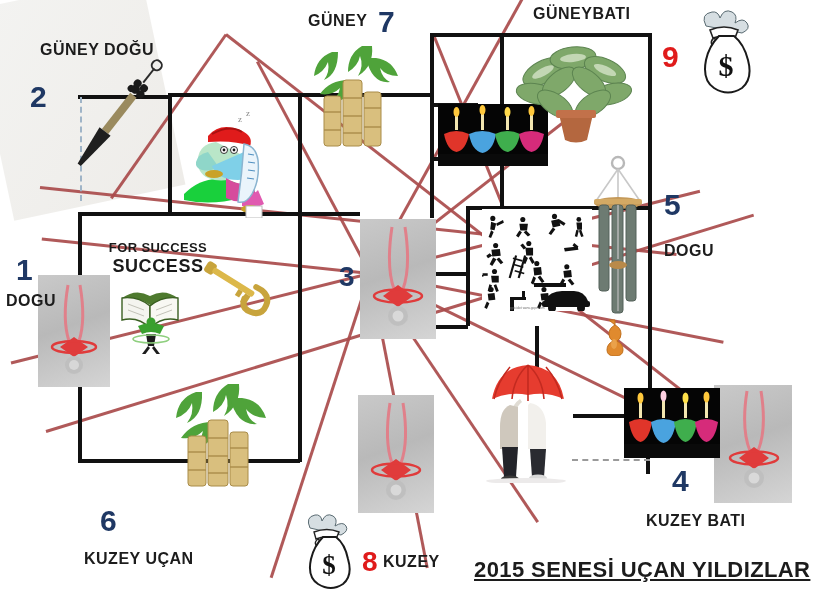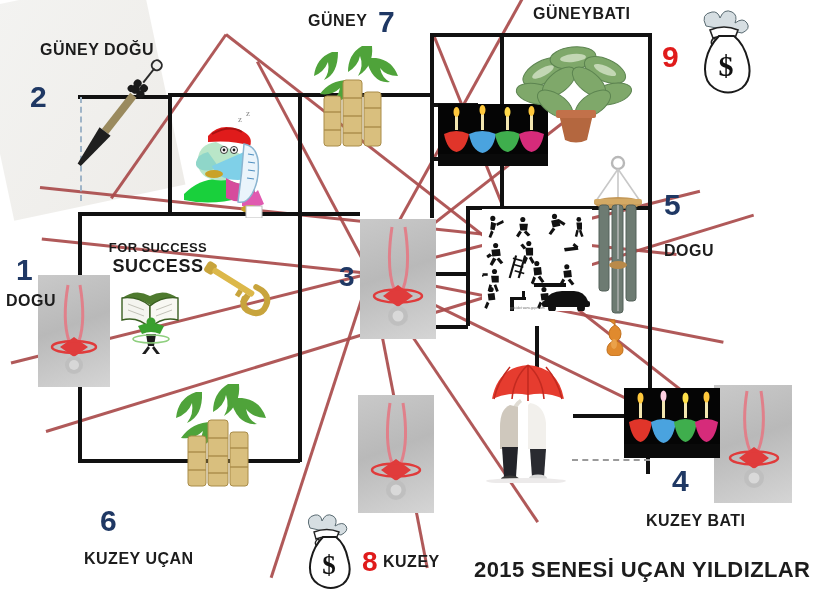--- a/index.html
+++ b/index.html
@@ -529,15 +529,15 @@
 
   <div class="abs num num-blue" style="left:100px;top:506px;font-size:30px;">6</div>
   <div class="abs dir-label" style="left:84px;top:550px;">KUZEY UÇAN</div>
 
   <div class="abs num num-red" style="left:362px;top:548px;font-size:28px;">8</div>
   <div class="abs dir-label" style="left:383px;top:553px;">KUZEY</div>
 
   <div class="abs num num-blue" style="left:672px;top:466px;font-size:30px;">4</div>
   <div class="abs dir-label" style="left:646px;top:512px;">KUZEY BATI</div>
 
-  <div class="abs title" style="left:474px;top:557px;">2015 SENESİ UÇAN YILDIZLAR</div>
+  <div class="abs title" style="left:474px;top:557px;text-decoration:underline;">2015 SENESİ UÇAN YILDIZLAR</div>
 
 </div>
 
 </body></html>

